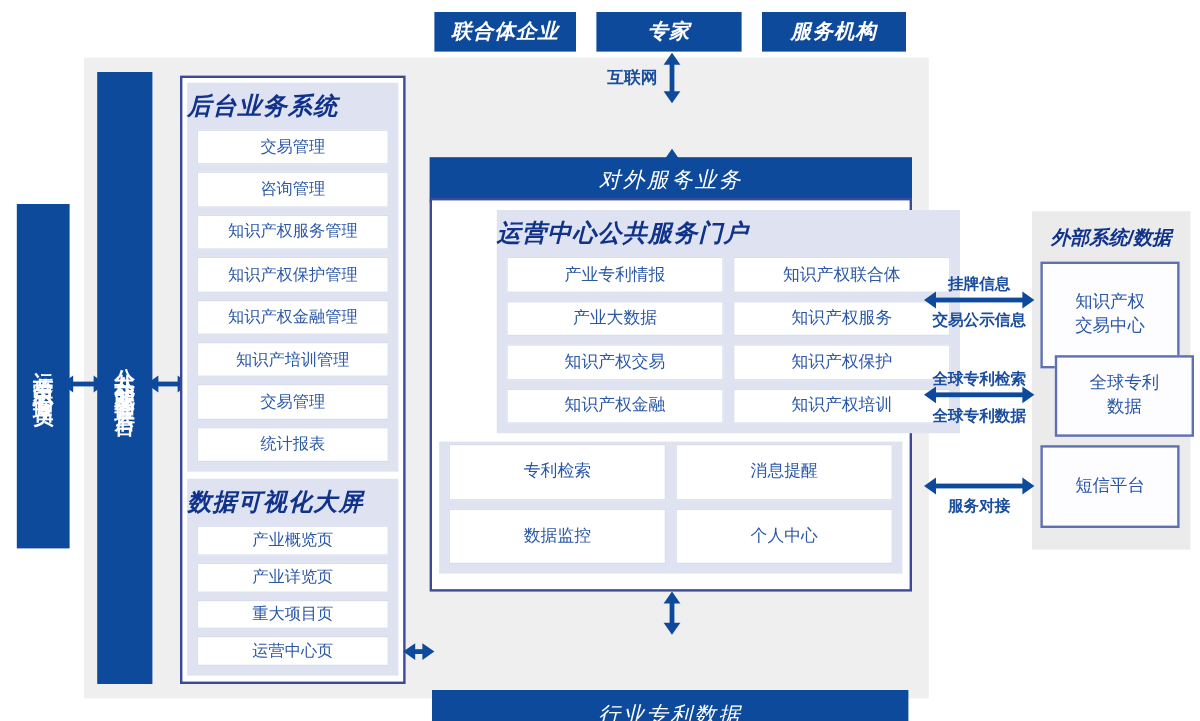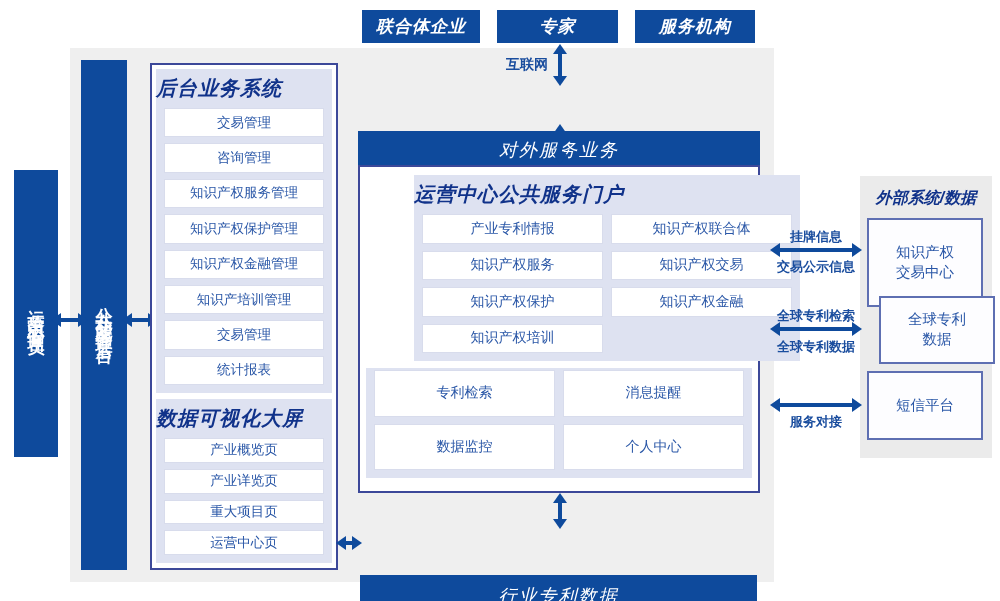--- a/index.html
+++ b/index.html
@@ -94,20 +94,21 @@
     </div>
   </div>
 
   <div class="abs container" style="left:358px;top:165px;width:402px;height:328px;"></div>
 
   <div class="abs panel" style="left:366px;top:175px;width:386px;height:186px;margin-left:48px;">
     <div class="panel-title">运营中心公共服务门户</div>
     <div class="grid2">
       <div class="item">产业专利情报</div>
       <div class="item">知识产权联合体</div>
+      <div class="item">产业大数据</div>
       <div class="item">知识产权服务</div>
       <div class="item">知识产权交易</div>
       <div class="item">知识产权保护</div>
       <div class="item">知识产权金融</div>
       <div class="item">知识产权培训</div>
     </div>
   </div>
 
   <div class="abs panel" style="left:366px;top:368px;width:386px;height:110px;">
     <div class="grid2">

